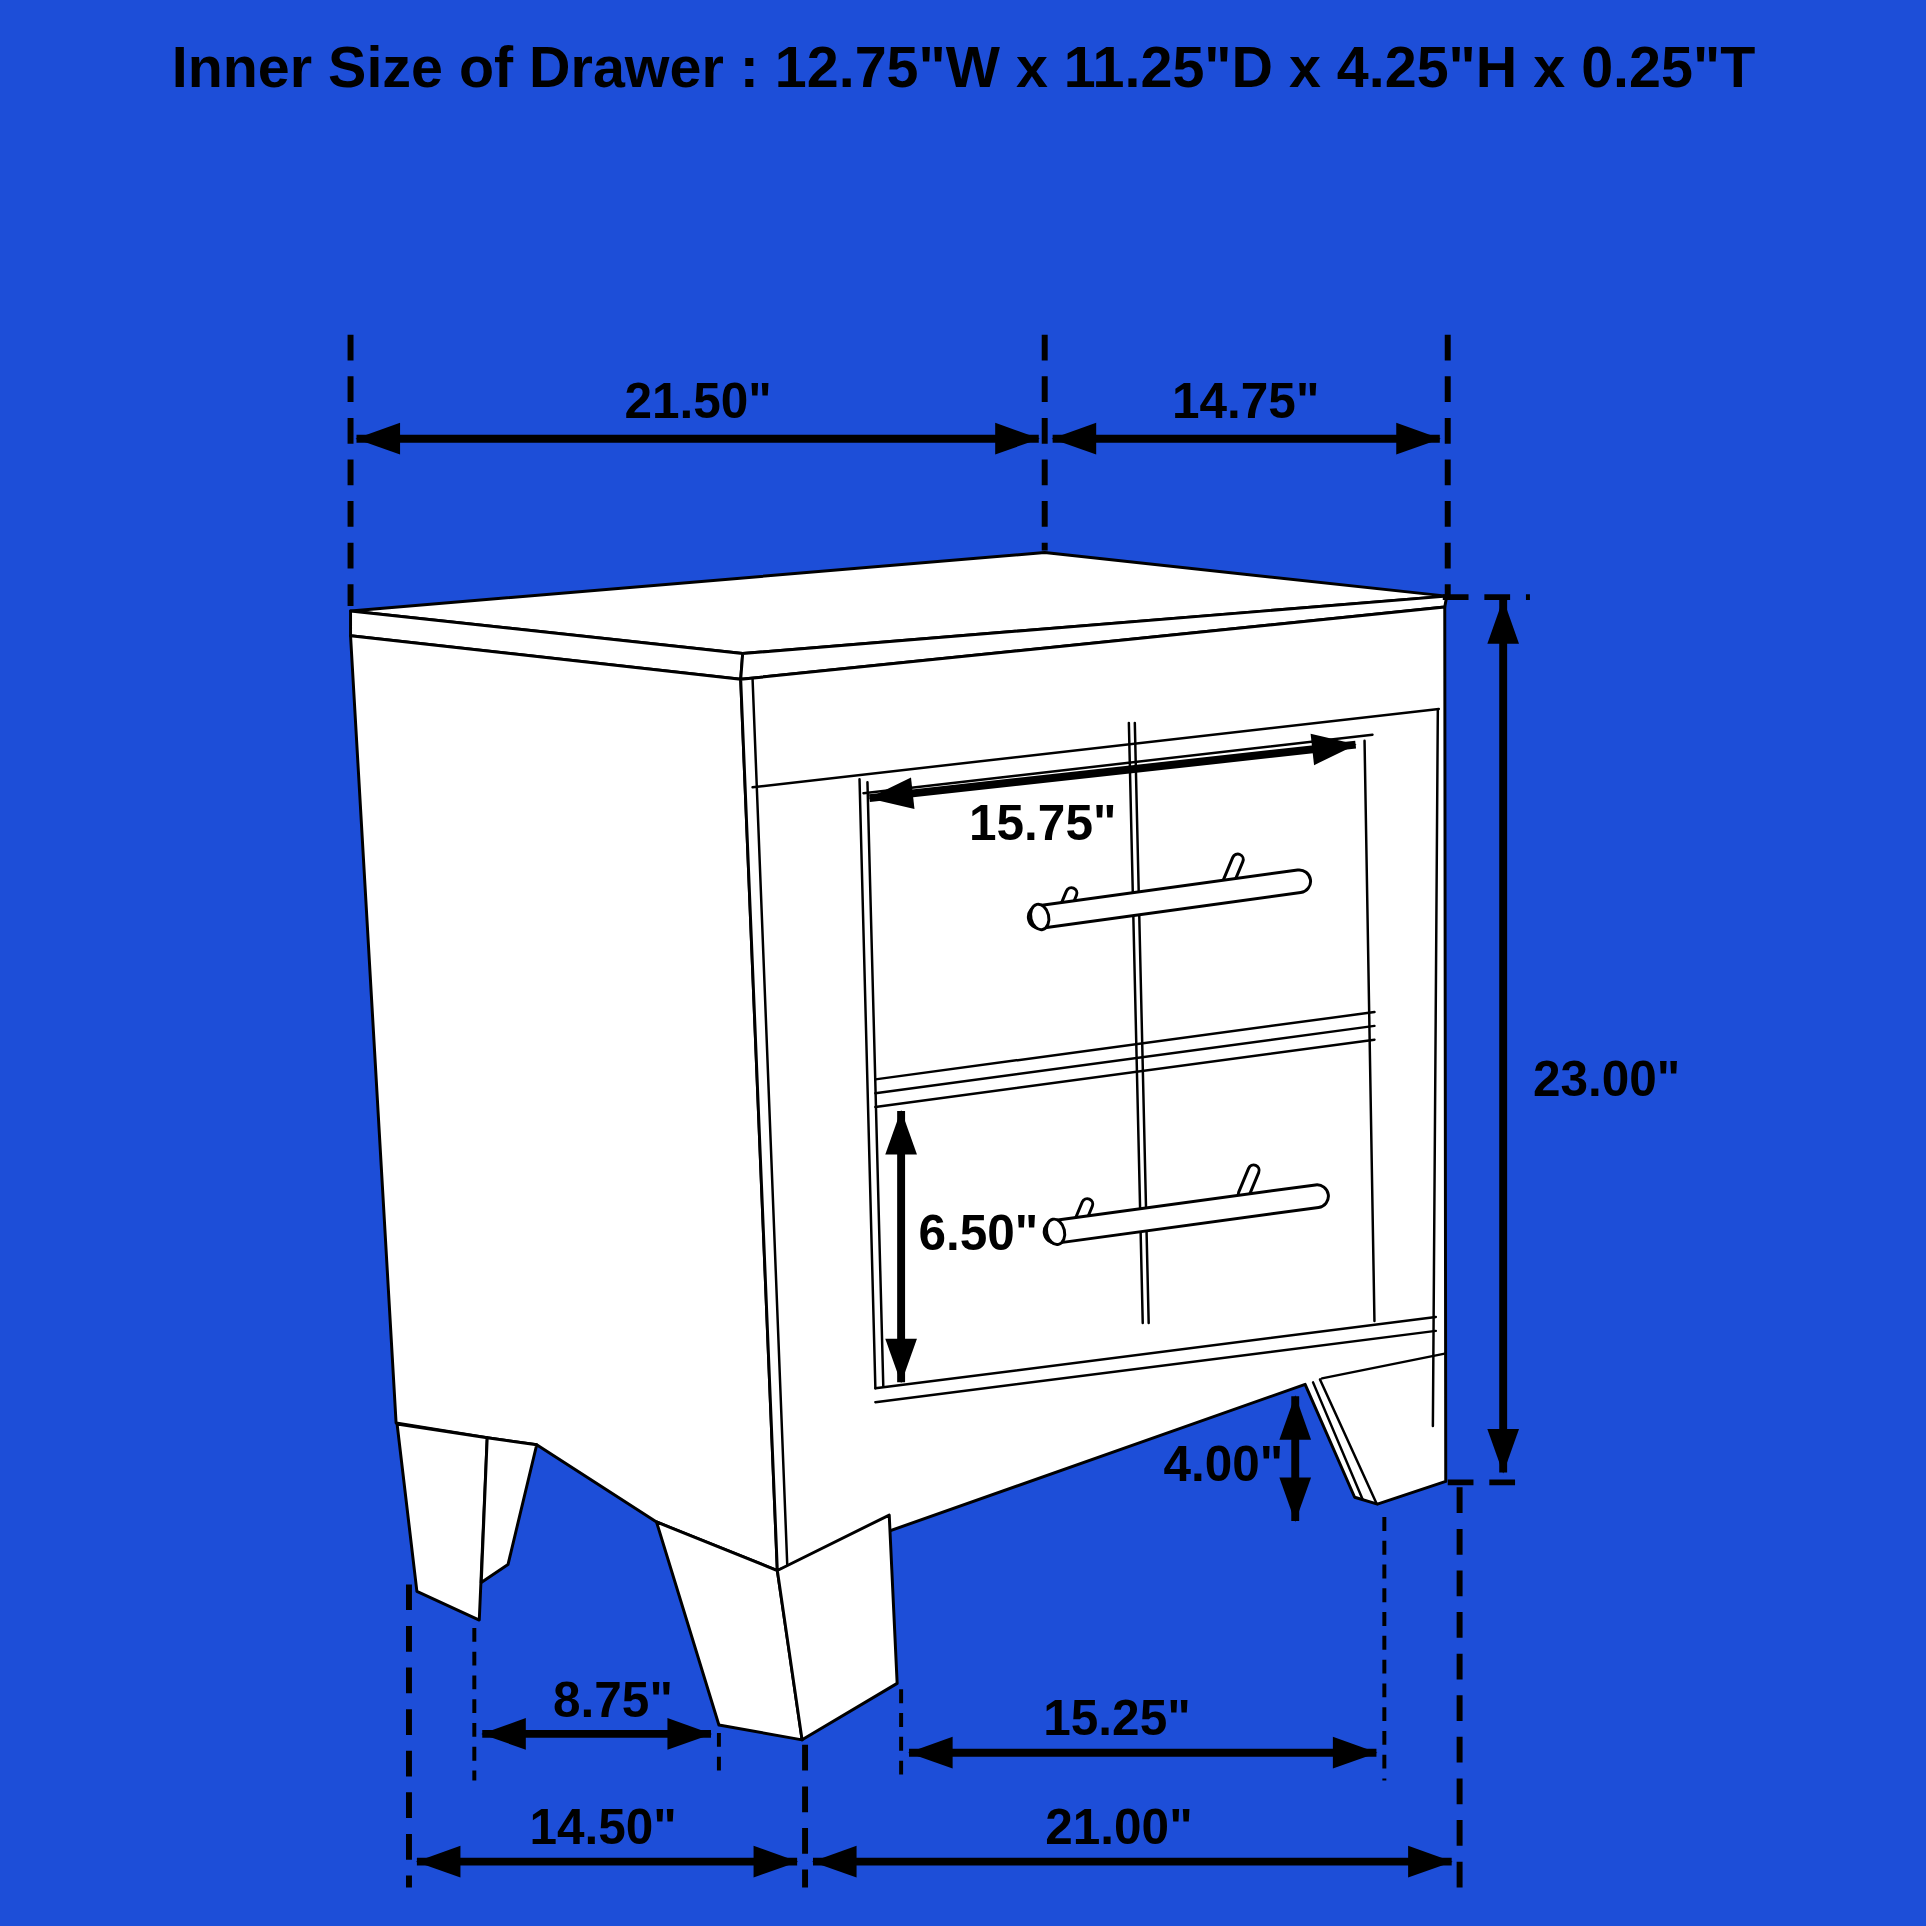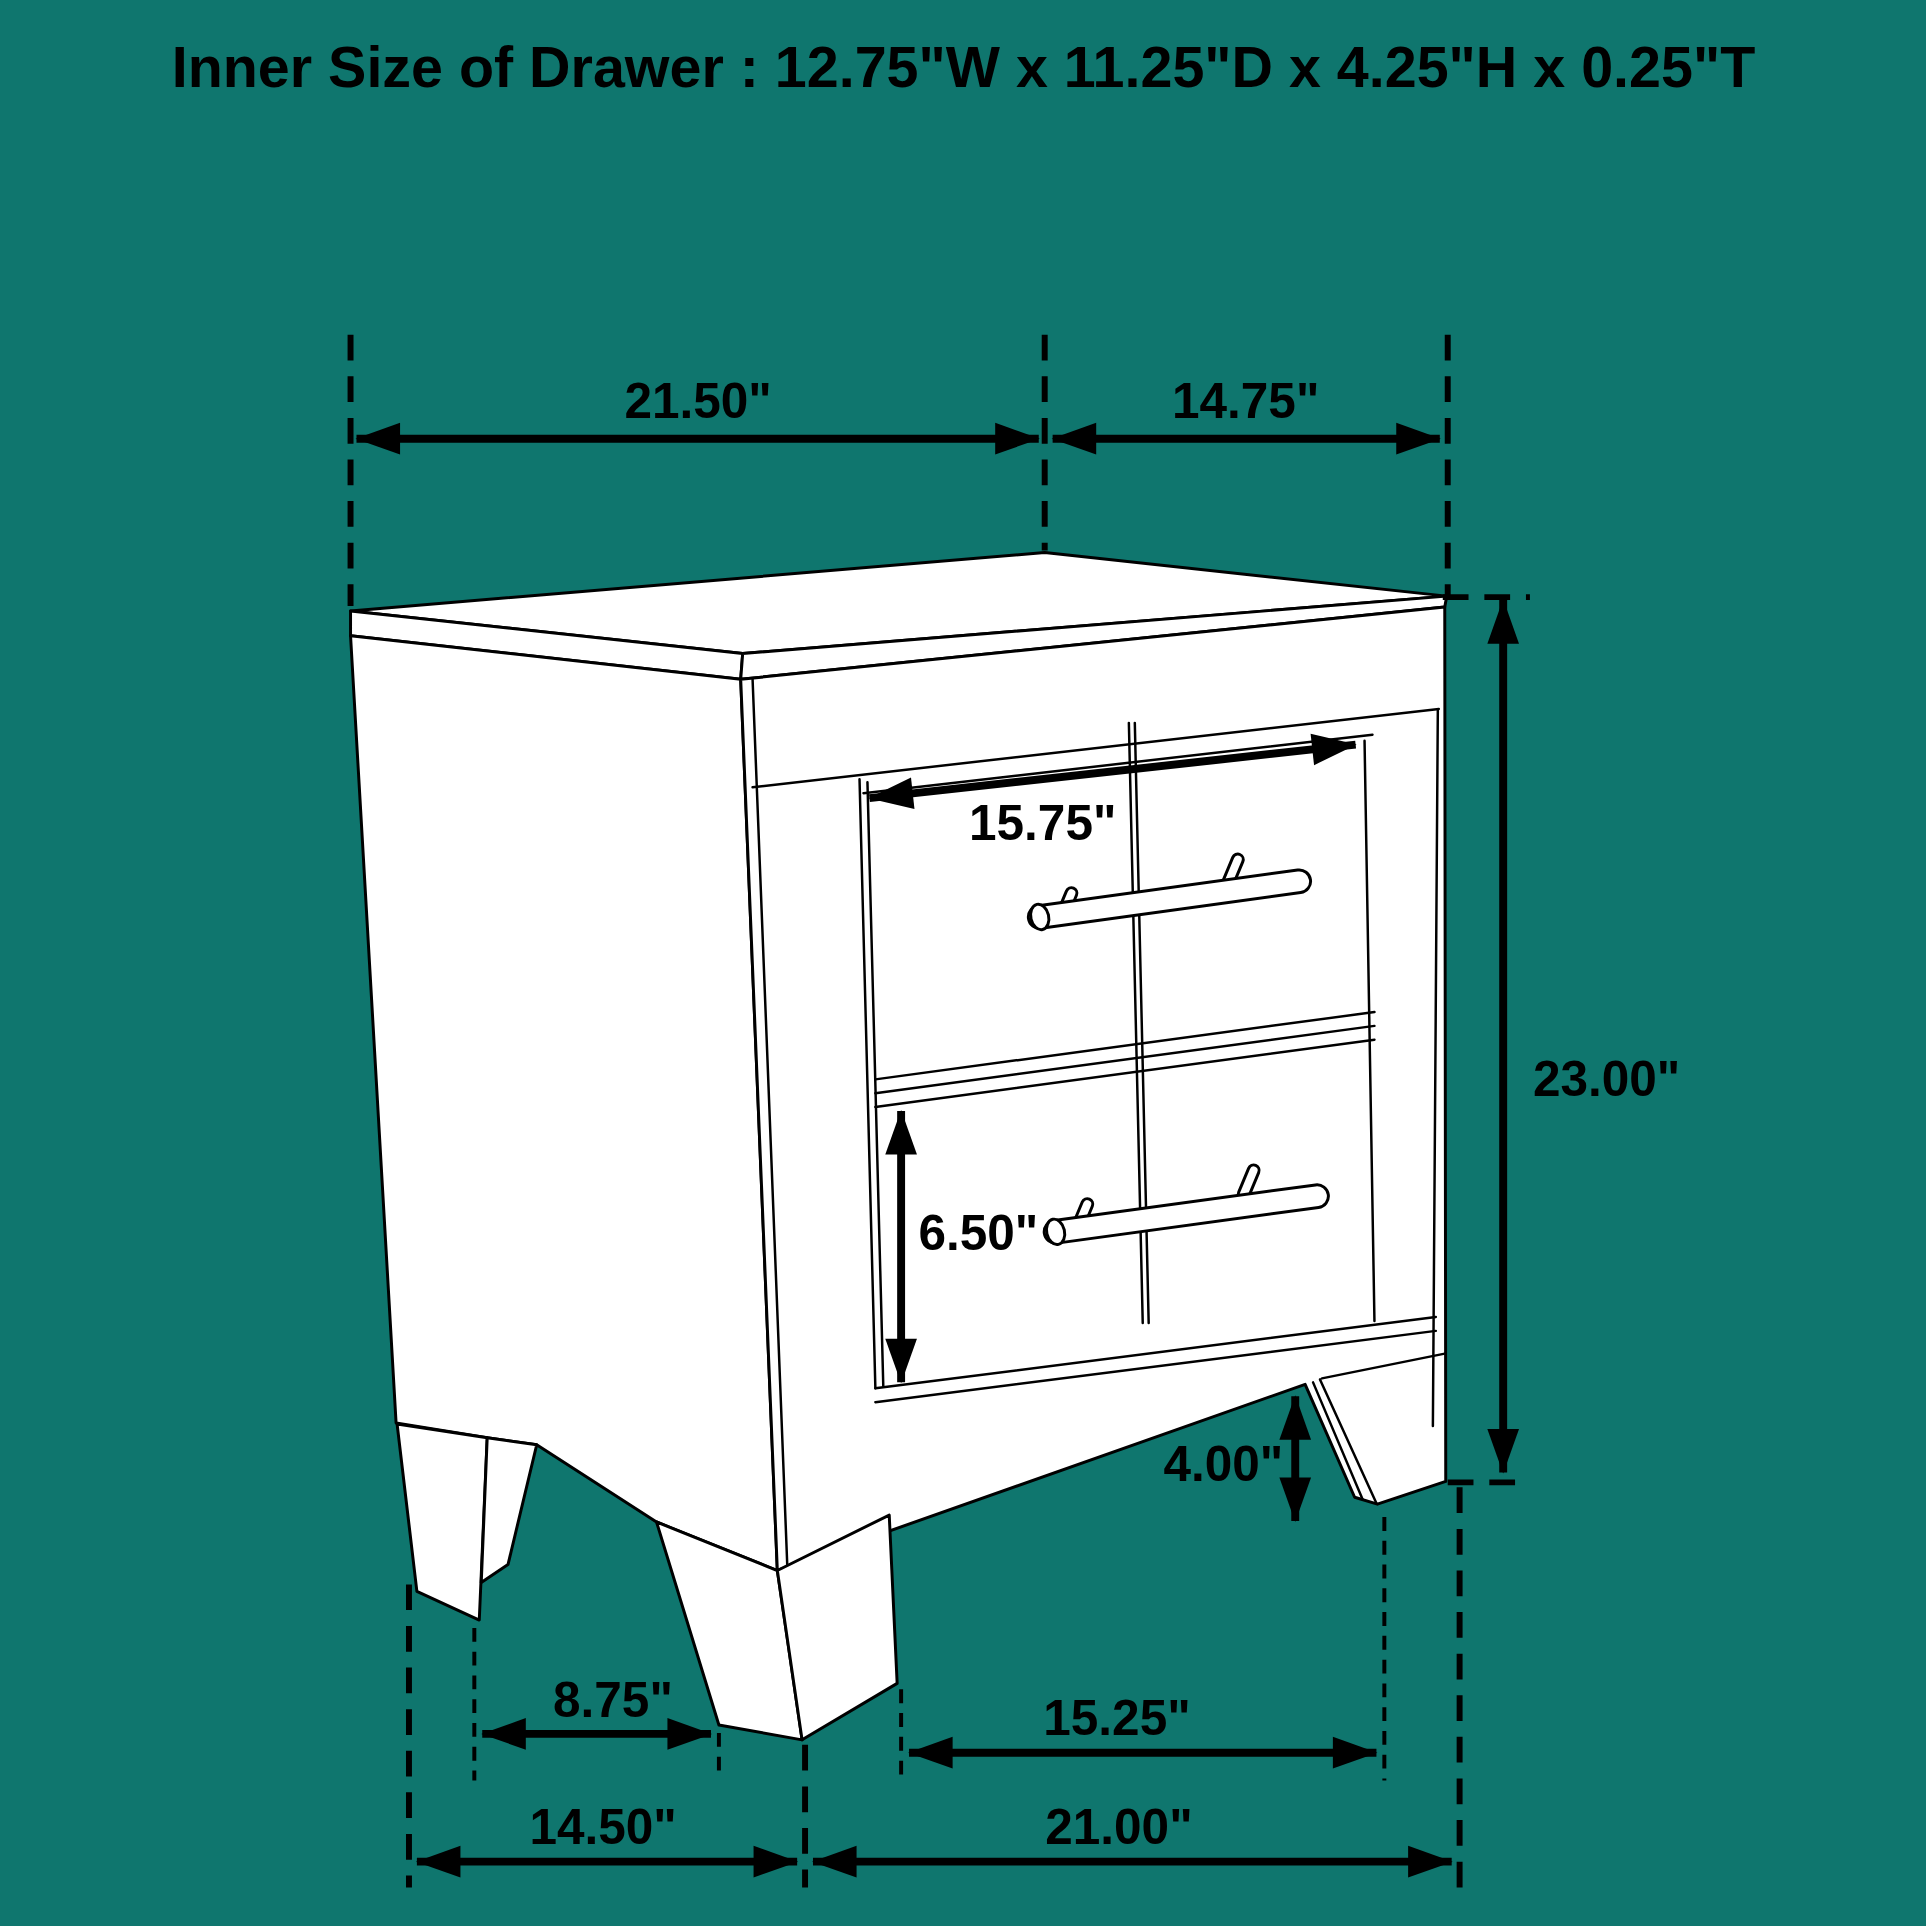--- a/index.html
+++ b/index.html
@@ -1,16 +1,16 @@
 <!DOCTYPE html>
 <html><head>
 <meta charset="utf-8">
 <style>
   html,body{margin:0;padding:0;background:#fff;}
-  .page{position:relative;width:1927px;height:1927px;background:#0f766e;overflow:hidden;
+  .page{position:relative;width:1927px;height:1927px;background:#1d4ed8;overflow:hidden;
         font-family:"Liberation Sans",sans-serif;}
   svg{position:absolute;left:0;top:0;}
   .struct{fill:#ffffff;stroke:#000000;stroke-width:3;stroke-linejoin:round;}
   .iline{fill:none;stroke:#000000;stroke-width:2.5;stroke-linecap:round;}
   .ext{fill:none;stroke:#000000;stroke-width:6;stroke-dasharray:26 16;}
   .fext{fill:none;stroke:#000000;stroke-width:4;stroke-dasharray:14 10;}
   .dim{fill:none;stroke:#000000;stroke-width:8;}
   .tube-o{fill:none;stroke:#000000;stroke-width:26;stroke-linecap:round;}
   .tube-i{fill:none;stroke:#ffffff;stroke-width:20;stroke-linecap:round;}
   .post-o{fill:none;stroke:#000000;stroke-width:14;stroke-linecap:round;}

